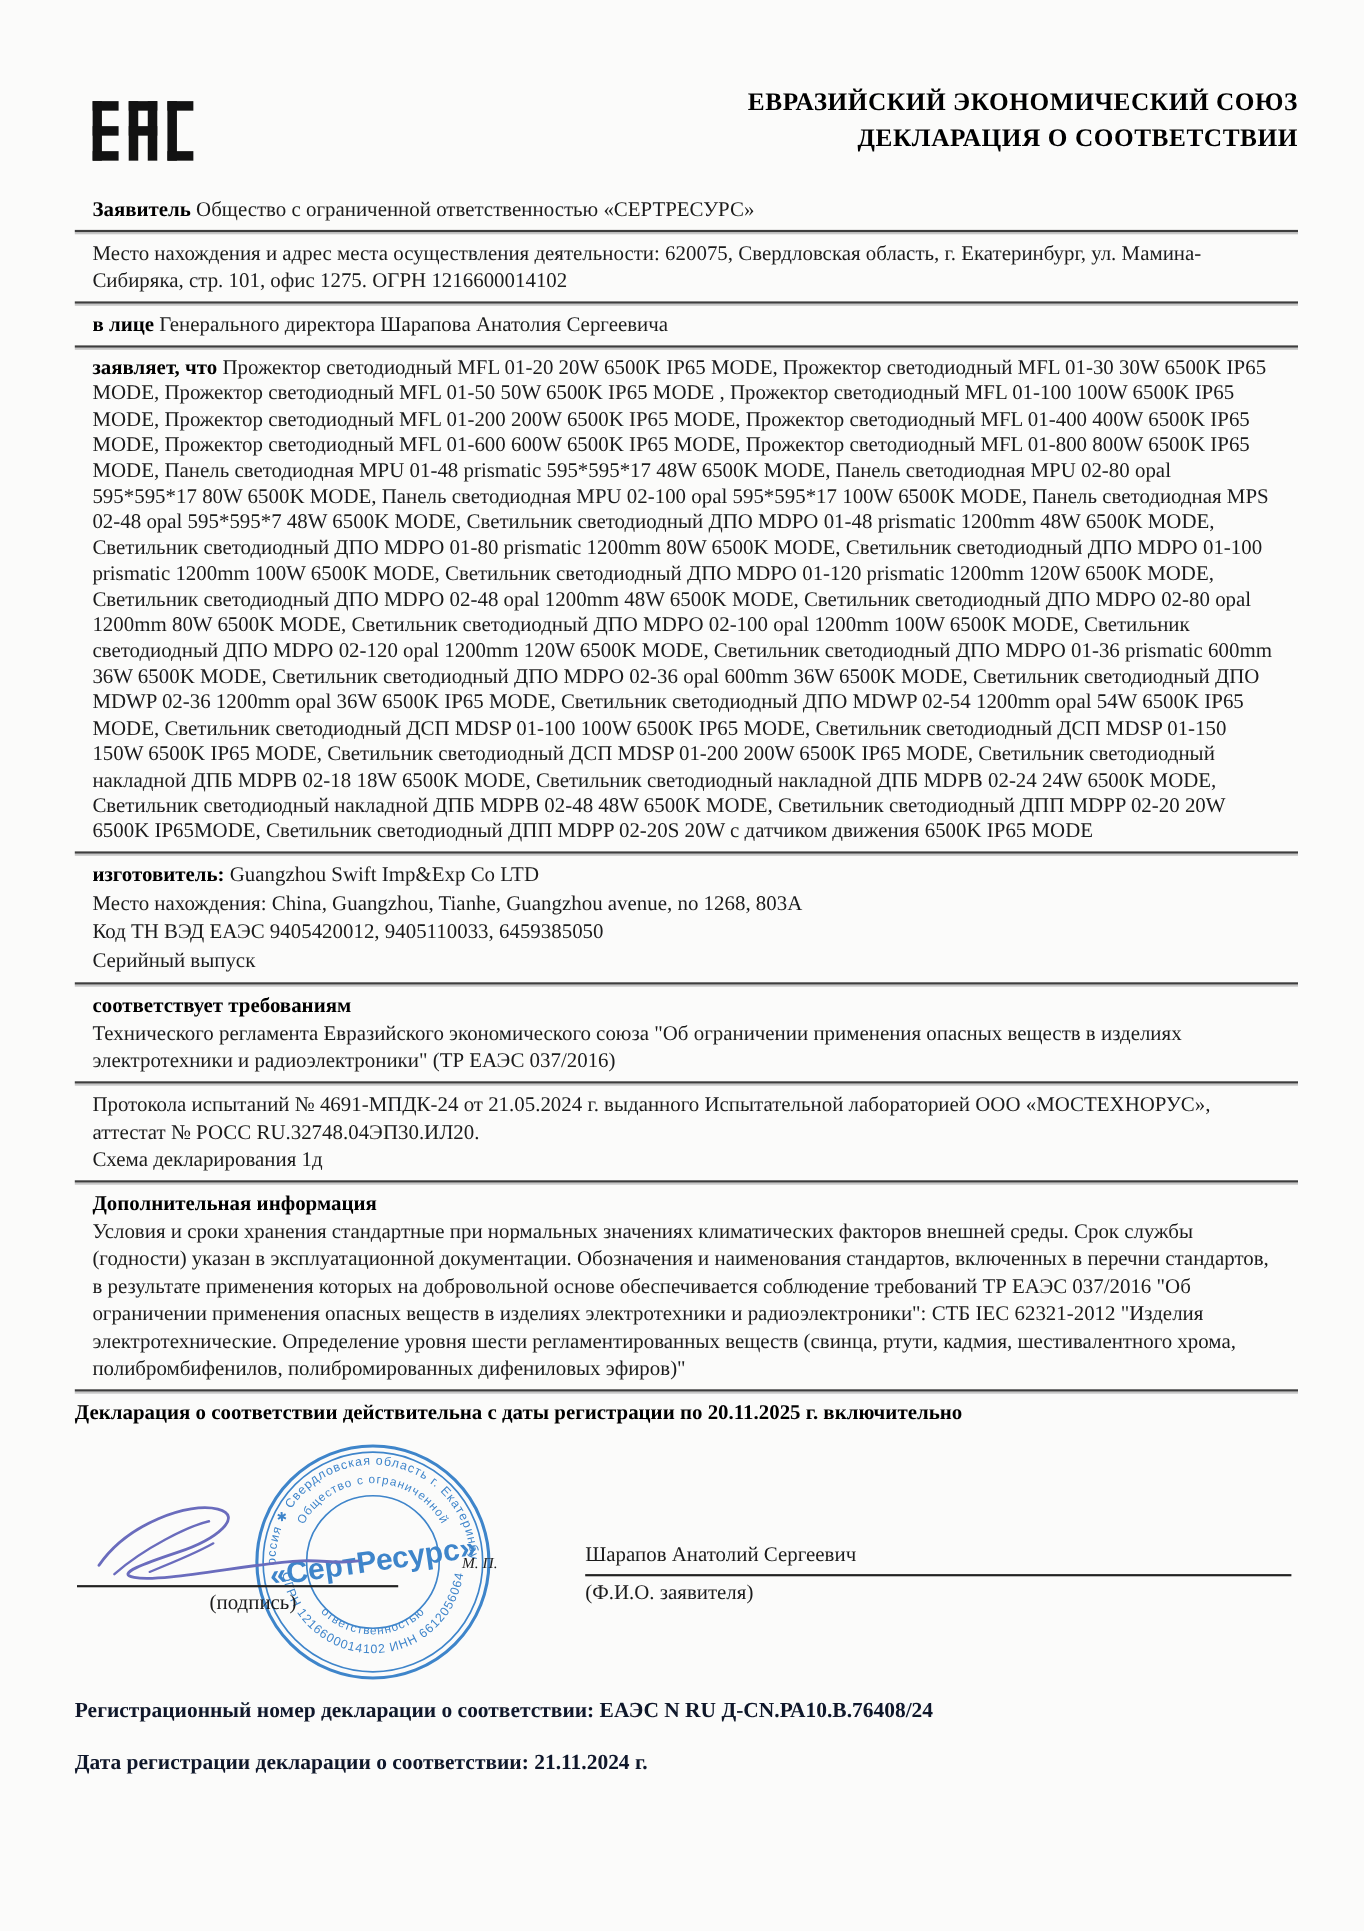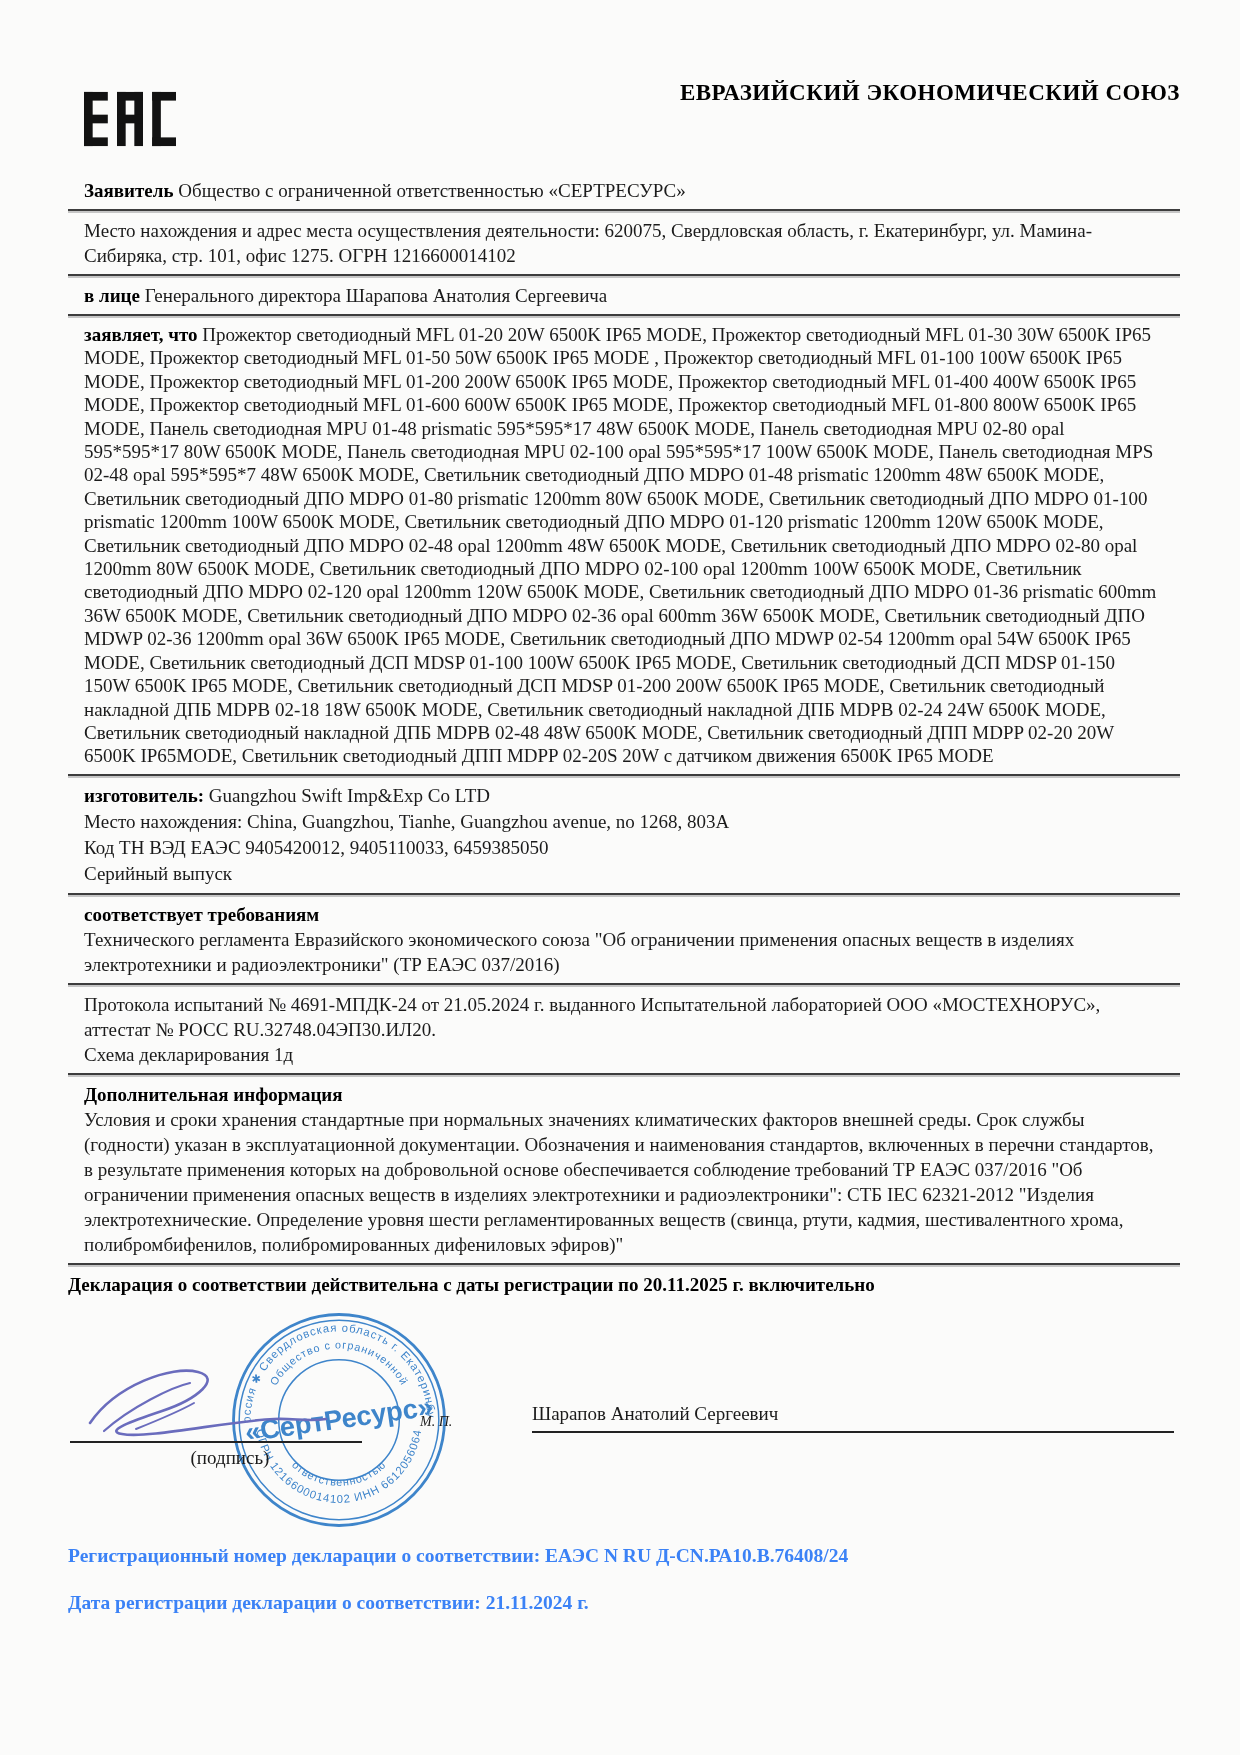--- a/index.html
+++ b/index.html
@@ -30,21 +30,21 @@
   .sig-area{position:relative;height:224px;margin-top:6px;}
   .stamp{position:absolute;left:158px;top:4px;z-index:1;opacity:.92;}
   .stamp text{font-family:"Liberation Sans","DejaVu Sans",sans-serif;}
   .sig-ink{position:absolute;left:8px;top:56px;z-index:3;}
   .sig-line{position:absolute;left:2px;top:138px;width:292px;height:2px;background:#222;z-index:2;}
   .sig-caption{position:absolute;left:16px;top:142px;width:292px;text-align:center;z-index:2;}
   .seal-mark{position:absolute;left:352px;top:106px;font-size:14px;z-index:2;font-style:italic;}
   .fio-block{position:absolute;left:464px;top:98px;width:642px;text-align:left;z-index:2;}
   .fio-name{padding-bottom:5px;border-bottom:2px solid #222;}
   .fio-caption{padding-top:3px;}
-  .reg{font-weight:bold;color:#3b82f6;font-size:19.5px;margin-top:16px;}
+  .reg{font-weight:bold;color:#0f172a;font-size:19.5px;margin-top:16px;}
   .reg + .reg{margin-top:22px;}
 </style>
 </head>
 <body>
 
 <div class="page">
 
   <div class="header">
     <svg class="eac-logo" width="92" height="98" viewBox="0 0 170 100" aria-hidden="true">
       <g fill="#121212">
@@ -56,20 +56,21 @@
         <rect x="93" y="0" width="16" height="100"></rect>
         <rect x="61" y="0" width="48" height="16"></rect>
         <rect x="61" y="42" width="48" height="16"></rect>
         <rect x="126" y="0" width="16" height="100"></rect>
         <rect x="126" y="0" width="44" height="16"></rect>
         <rect x="126" y="84" width="44" height="16"></rect>
       </g>
     </svg>
     <div class="titles">
       <div>ЕВРАЗИЙСКИЙ ЭКОНОМИЧЕСКИЙ СОЮЗ</div>
+      <div>ДЕКЛАРАЦИЯ О СООТВЕТСТВИИ</div>
     </div>
   </div>
 
   <div class="row">
     <b>Заявитель</b><span> Общество с ограниченной ответственностью «СЕРТРЕСУРС»</span>
   </div>
 
   <div class="rule"></div>
 
   <div class="row">Место нахождения и адрес места осуществления деятельности: 620075, Свердловская область, г. Екатеринбург, ул. Мамина-Сибиряка, стр. 101, офис 1275. ОГРН 1216600014102</div>
@@ -161,19 +162,20 @@
       </g>
     </svg>
 
     <div class="sig-line"></div>
     <div class="sig-caption">(подпись)</div>
 
     <div class="seal-mark">М. П.</div>
 
     <div class="fio-block">
       <div class="fio-name">Шарапов Анатолий Сергеевич</div>
+      <div class="fio-caption">(Ф.И.О. заявителя)</div>
     </div>
   </div>
 
   <div class="reg">Регистрационный номер декларации о соответствии: ЕАЭС N RU Д-CN.РА10.В.76408/24</div>
   <div class="reg">Дата регистрации декларации о соответствии: 21.11.2024 г.</div>
 
 </div>
 
 </body></html>

